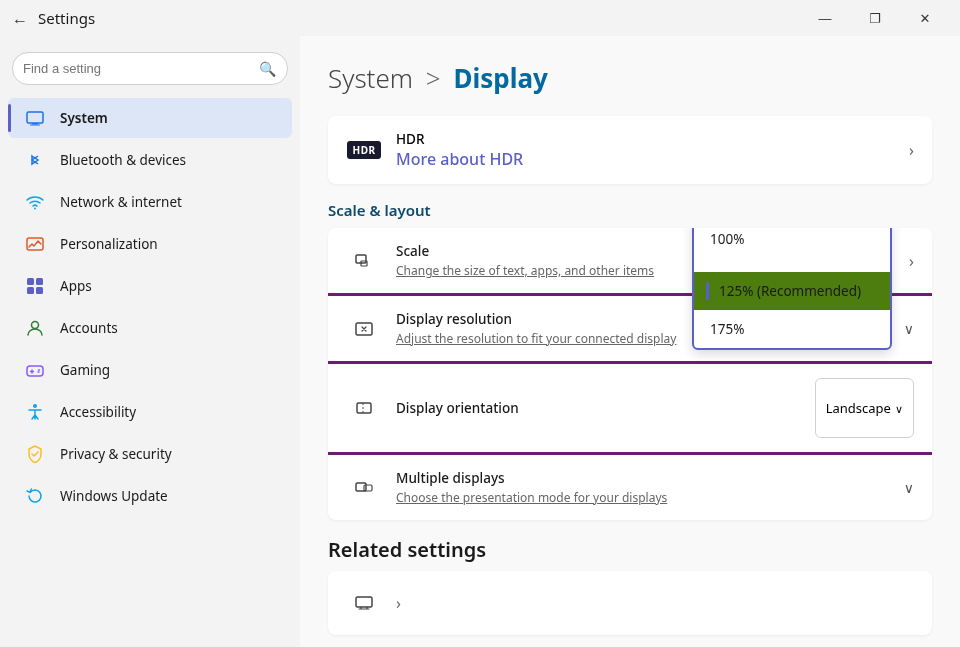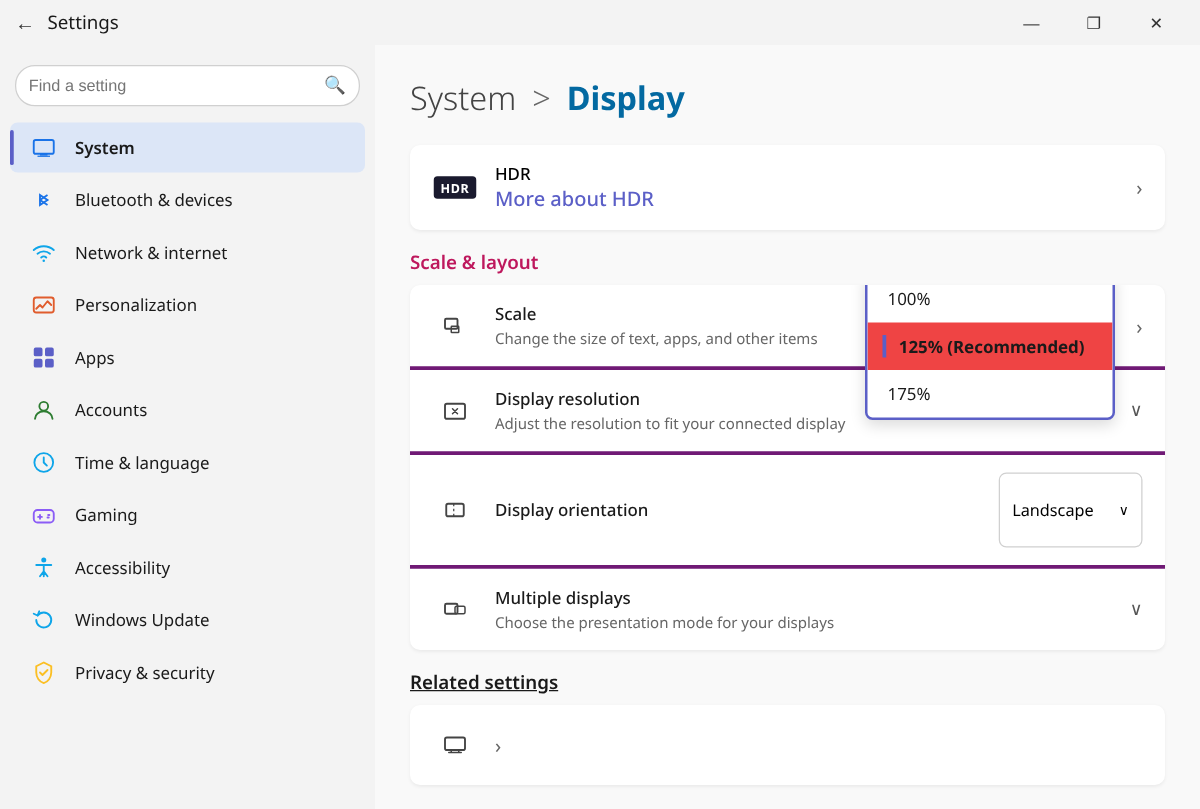--- a/index.html
+++ b/index.html
@@ -180,32 +180,33 @@
     .settings-row-text { flex: 1; }
     .settings-row-title {
       font-size: 13.5px;
       font-weight: 500;
       color: #1a1a1a;
     }
     .settings-row-subtitle {
       font-size: 12px;
       color: #666;
       margin-top: 2px;
+      text-decoration: underline;
     }
 
     .settings-row-control {
       display: flex;
       align-items: center;
       gap: 8px;
     }
 
     .section-title {
       font-size: 15px;
       font-weight: 600;
-      color: #be185d;
+      color: #0c4a6e;
       margin: 16px 0 8px;
     }
 
     .chevron-right {
       color: #666;
       font-size: 16px;
     }
 
     
     .scale-dropdown-container {
@@ -227,22 +228,23 @@
 
     .dropdown-option {
       padding: 10px 16px;
       font-size: 13.5px;
       color: #1a1a1a;
       cursor: pointer;
       display: flex;
       align-items: flex-end;
     }
     .dropdown-option.selected {
-      background: #ef4444;
-      font-weight: 700;
+      background: #4d7c0f;
+      font-weight: 400;
+      margin-top: 14px;
     }
     .dropdown-option .sel-indicator {
       width: 3px;
       background: #5b5fc7;
       align-self: stretch;
       margin-right: 10px;
       margin-left: -4px;
     }
 
     
@@ -262,39 +264,38 @@
     .chevron-down { font-size: 14px; color: #555; }
 
     svg.icon-svg {
       width: 20px;
       height: 20px;
     }
 
     .orient-select {
       display: flex;
       align-items: center;
-      gap: 20px;
+      gap: 4px;
       background: white;
       border: 1px solid #d0d0d0;
       border-radius: 6px;
       padding: 20px 10px;
       font-size: 13px;
       cursor: pointer;
     }
 
     .multi-displays-row {
       cursor: pointer;
     }
 
     .related-section-title {
-      font-size: 15px;
+      font-size: 20px;
       font-weight: 600;
       color: #1a1a1a;
       margin: 16px 0 8px;
-      text-decoration: underline;
     }
   </style>
 </head>
 <body>
 
 <div class="title-bar">
   <div class="title-bar-left">
     <span style="font-size:16px;cursor:pointer;color:#333;">←</span>
     <span class="title-bar-title">Settings</span>
   </div>
@@ -372,29 +373,20 @@
     <div class="nav-item">
       <div class="nav-icon">
         <svg class="icon-svg" viewBox="0 0 20 20" fill="none">
           <circle cx="10" cy="7" r="3.5" stroke="#2e7d32" stroke-width="1.5"></circle>
           <path d="M3 17c0-3.3 3.1-6 7-6s7 2.7 7 6" stroke="#2e7d32" stroke-width="1.5" stroke-linecap="round"></path>
         </svg>
       </div>
       <span class="nav-label">Accounts</span>
     </div>
 
-    <div class="nav-item">
-      <div class="nav-icon">
-        <svg class="icon-svg" viewBox="0 0 20 20" fill="none">
-          <circle cx="10" cy="10" r="7.5" stroke="#0ea5e9" stroke-width="1.5"></circle>
-          <path d="M10 6v4l2.5 2.5" stroke="#0ea5e9" stroke-width="1.5" stroke-linecap="round"></path>
-        </svg>
-      </div>
-      <span class="nav-label">Time &amp; language</span>
-    </div>
 
     <div class="nav-item">
       <div class="nav-icon">
         <svg class="icon-svg" viewBox="0 0 20 20" fill="none">
           <rect x="2" y="6" width="16" height="10" rx="3" stroke="#8b5cf6" stroke-width="1.5"></rect>
           <path d="M7 10v3M5.5 11.5h3M13.5 10h1M13 12h1" stroke="#8b5cf6" stroke-width="1.5" stroke-linecap="round"></path>
         </svg>
       </div>
       <span class="nav-label">Gaming</span>
     </div>
@@ -405,35 +397,35 @@
           <circle cx="10" cy="4" r="2" fill="#0ea5e9"></circle>
           <path d="M4 8h12M10 8v9M7 17l3-4 3 4" stroke="#0ea5e9" stroke-width="1.5" stroke-linecap="round" stroke-linejoin="round"></path>
         </svg>
       </div>
       <span class="nav-label">Accessibility</span>
     </div>
 
     <div class="nav-item">
       <div class="nav-icon">
         <svg class="icon-svg" viewBox="0 0 20 20" fill="none">
+          <path d="M10 2L4 5v5c0 3.9 2.6 7.5 6 8.5 3.4-1 6-4.6 6-8.5V5L10 2z" stroke="#fbbf24" stroke-width="1.5"></path>
+          <path d="M7 10l2 2 4-4" stroke="#fbbf24" stroke-width="1.5" stroke-linecap="round" stroke-linejoin="round"></path>
+        </svg>
+      </div>
+      <span class="nav-label">Privacy &amp; security</span>
+    </div>
+
+    <div class="nav-item">
+      <div class="nav-icon">
+        <svg class="icon-svg" viewBox="0 0 20 20" fill="none">
           <path d="M4 10a6 6 0 1 0 1.2-3.6" stroke="#0ea5e9" stroke-width="1.5" stroke-linecap="round"></path>
           <path d="M2 5l3 1.4L6.4 3" stroke="#0ea5e9" stroke-width="1.5" stroke-linecap="round" stroke-linejoin="round"></path>
         </svg>
       </div>
       <span class="nav-label">Windows Update</span>
-    </div>
-
-    <div class="nav-item">
-      <div class="nav-icon">
-        <svg class="icon-svg" viewBox="0 0 20 20" fill="none">
-          <path d="M10 2L4 5v5c0 3.9 2.6 7.5 6 8.5 3.4-1 6-4.6 6-8.5V5L10 2z" stroke="#fbbf24" stroke-width="1.5"></path>
-          <path d="M7 10l2 2 4-4" stroke="#fbbf24" stroke-width="1.5" stroke-linecap="round" stroke-linejoin="round"></path>
-        </svg>
-      </div>
-      <span class="nav-label">Privacy &amp; security</span>
     </div>
   </div>
 
   <div class="main-content">
 
     <div class="page-header">
       <span class="breadcrumb-system">System</span>
       <span class="breadcrumb-arrow"> &gt; </span>
       <span class="breadcrumb-display">Display</span>
     </div>

